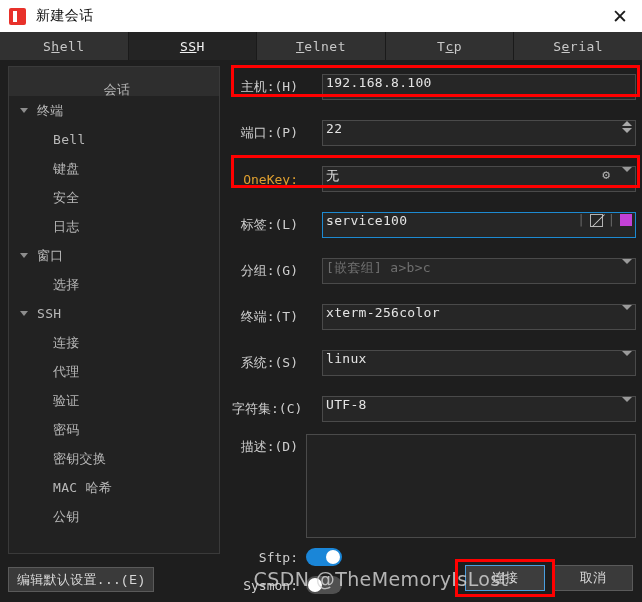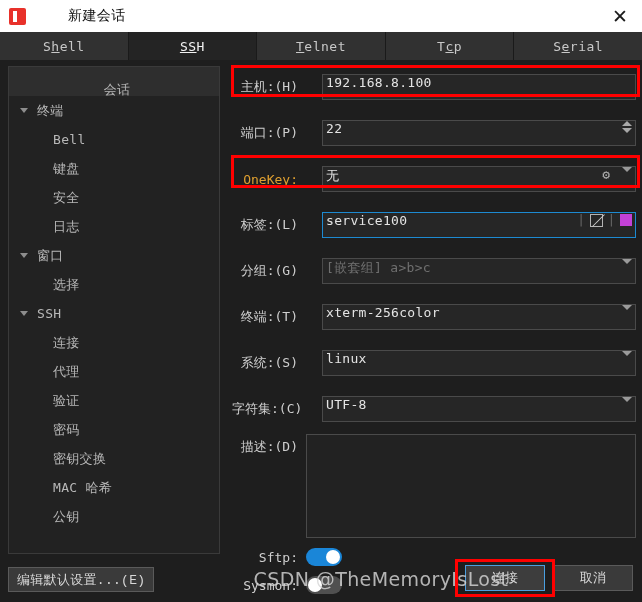--- a/index.html
+++ b/index.html
@@ -13,21 +13,21 @@
     position: relative;
     width: 642px; height: 602px;
     background: #1e1e1e;
   }
 
   
   .titlebar {
     position: absolute; left: 0; top: 0;
     width: 642px; height: 32px;
     background: #ffffff;
-    display: flex; align-items: center; gap: 32px;
+    display: flex; align-items: center;
   }
   .app-icon {
     width: 17px; height: 17px; margin-left: 9px;
     background: #e8312a;
     border-radius: 2px;
     position: relative;
   }
   .app-icon::after {
     content: "";
     position: absolute; left: 4px; top: 3px;

